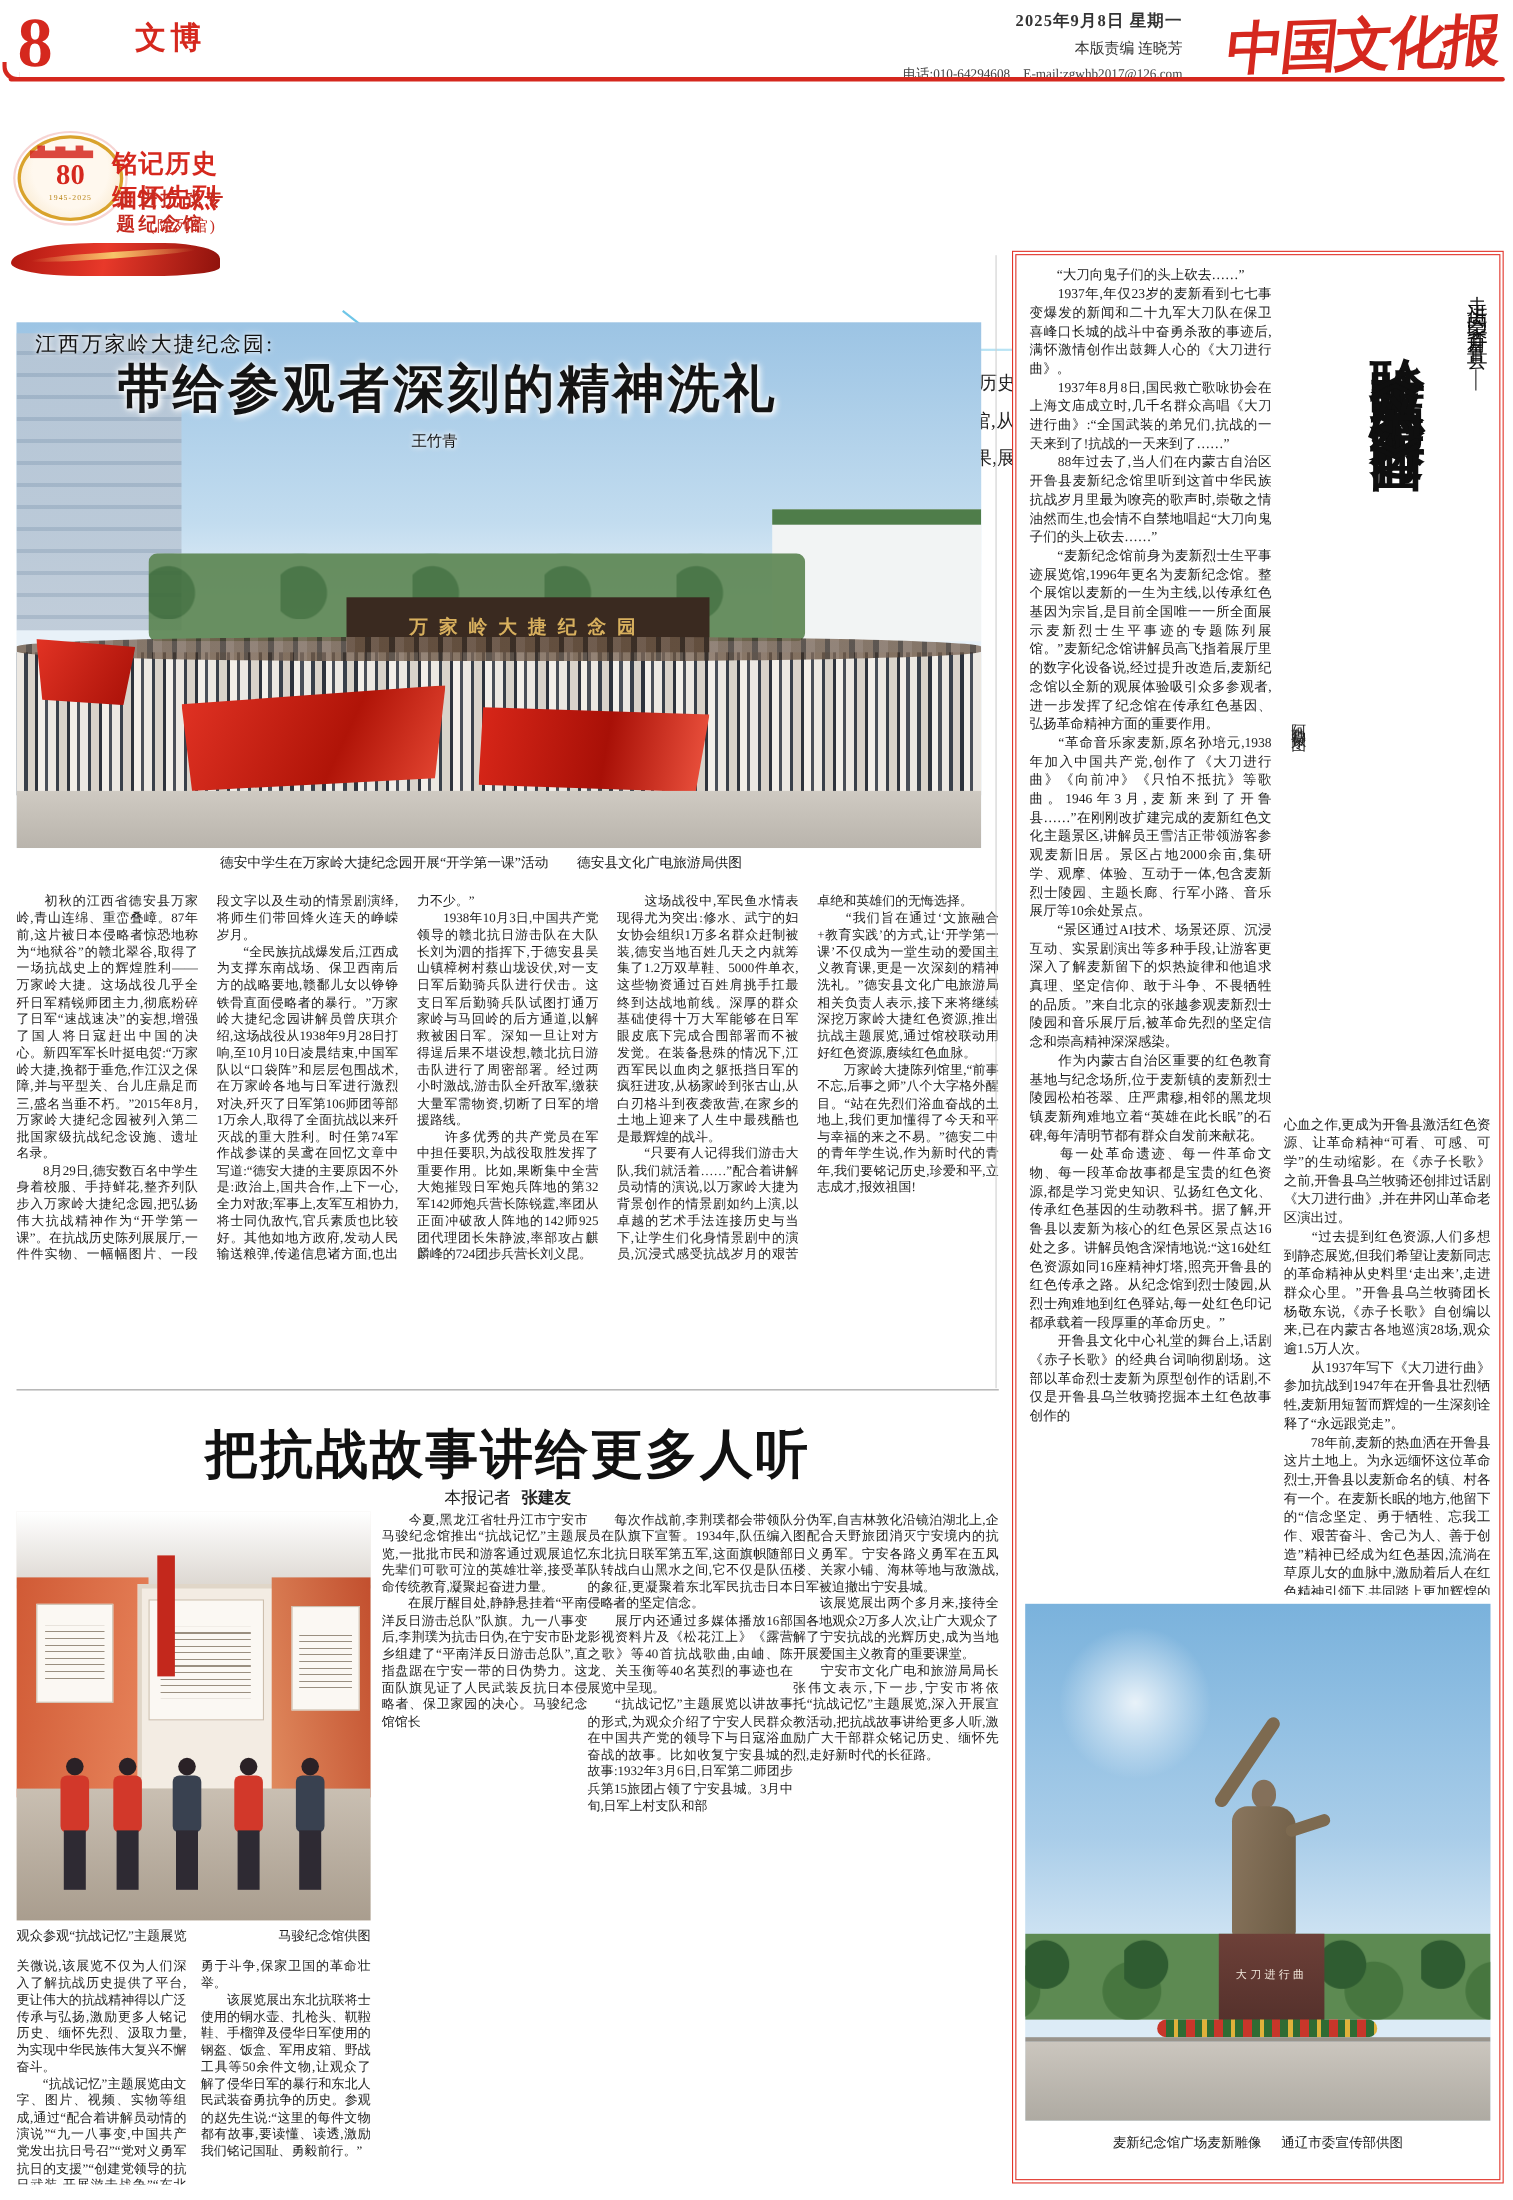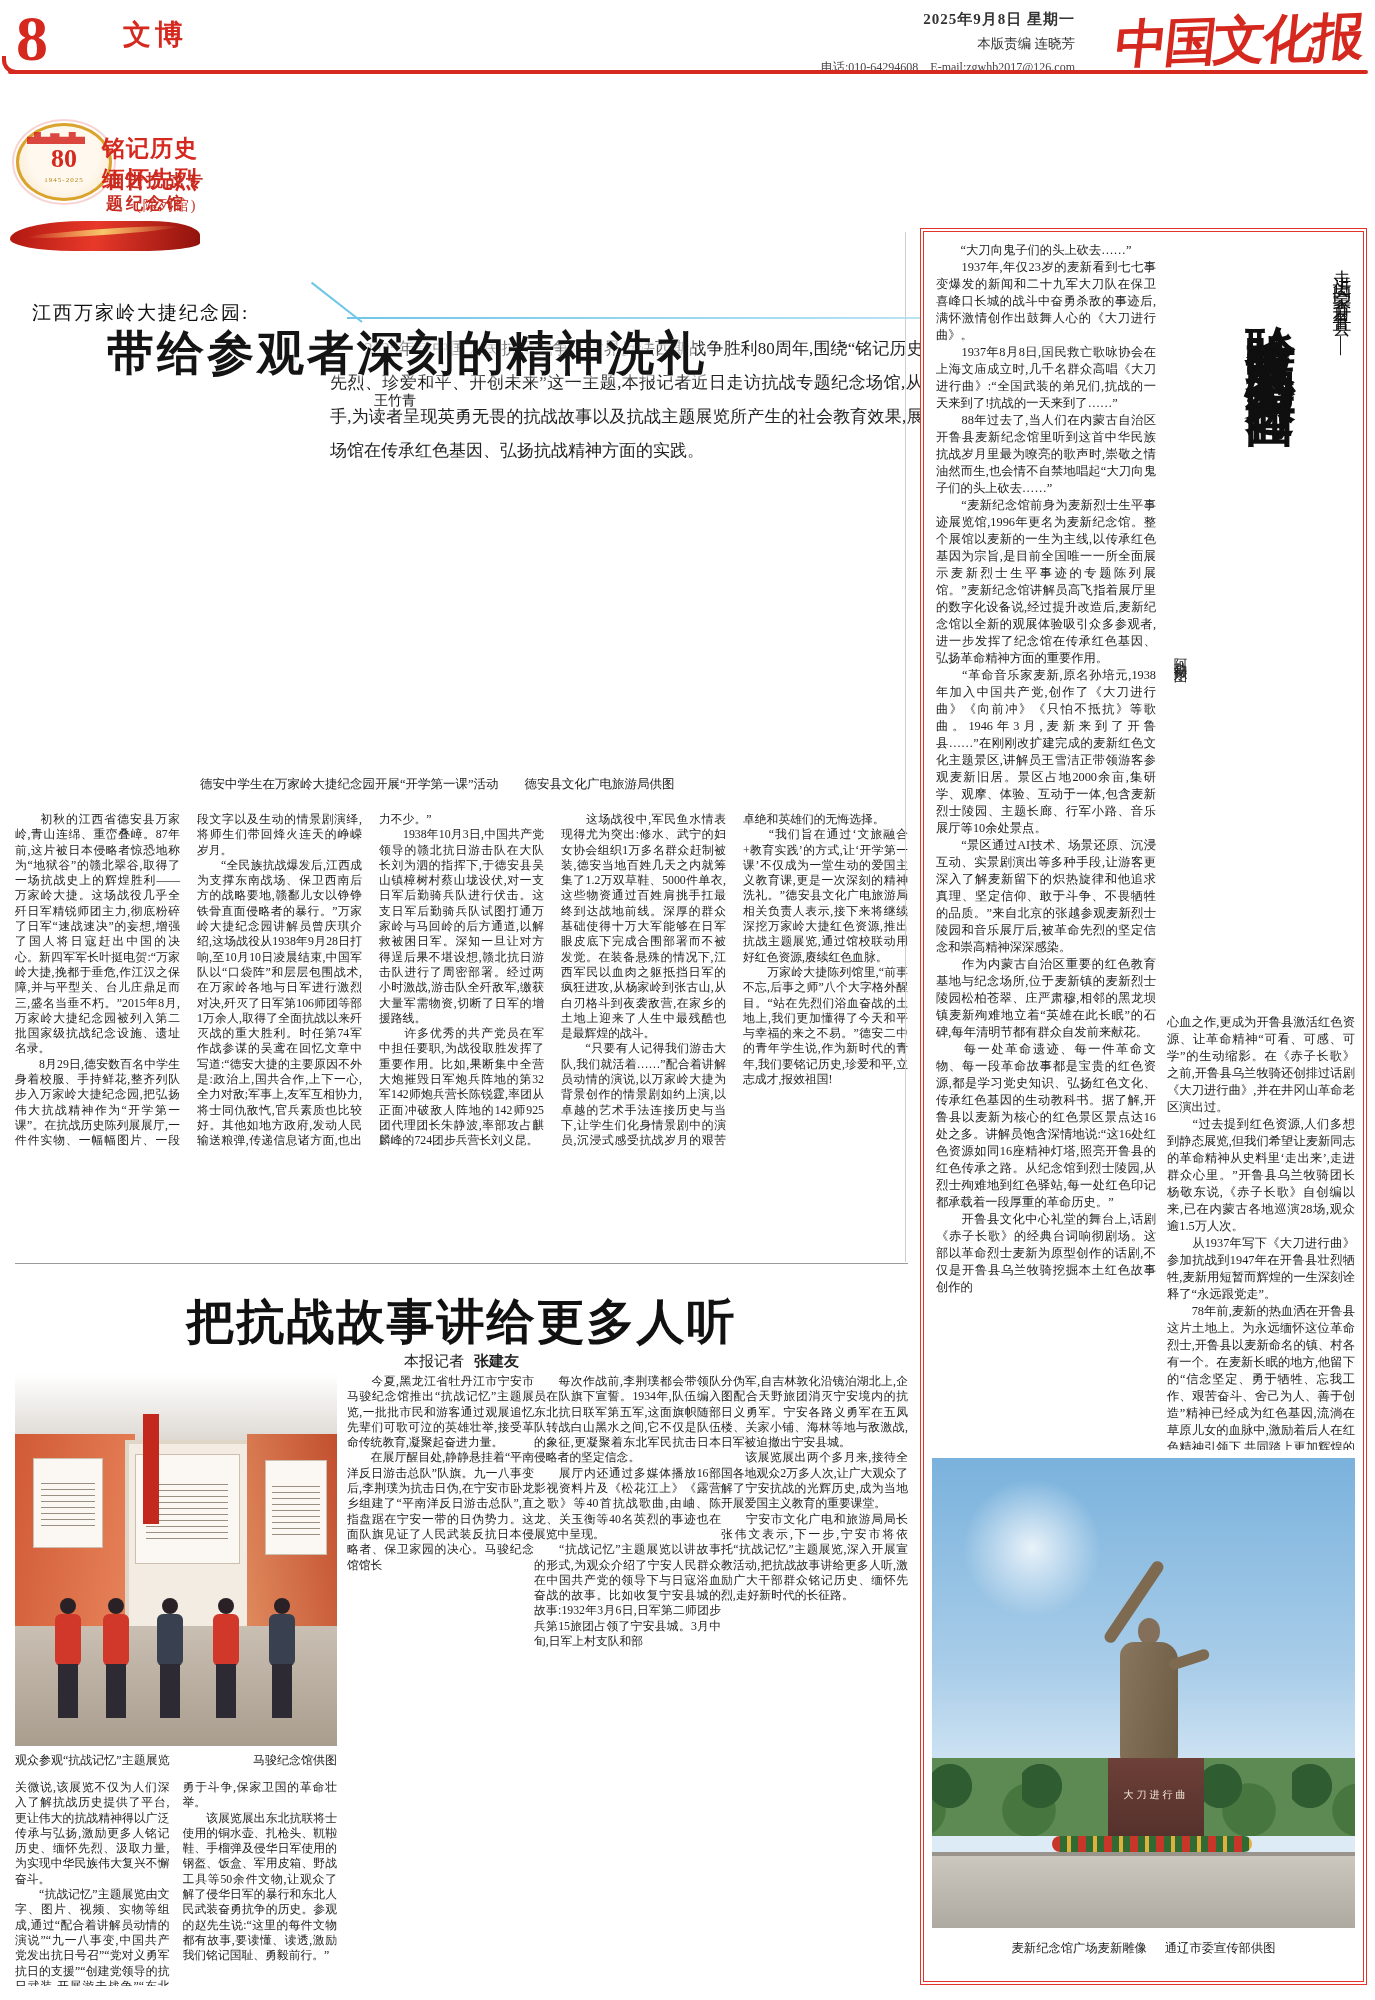--- a/index.html
+++ b/index.html
@@ -167,20 +167,33 @@
     <div class="badge-t2">走进抗战专题纪念馆</div>
     <div class="badge-t3">(陈列馆)</div>
     <div class="ribbon"></div>
   </div>
   <div class="blue-line-h"></div>
   <div class="blue-line-d"></div>
   <div class="blue-dot"></div>
 
   <div class="intro">　　2025年是中国人民抗日战争暨世界反法西斯战争胜利80周年,围绕“铭记历史、缅怀先烈、珍爱和平、开创未来”这一主题,本报记者近日走访抗战专题纪念场馆,从细节入手,为读者呈现英勇无畏的抗战故事以及抗战主题展览所产生的社会教育效果,展现这些场馆在传承红色基因、弘扬抗战精神方面的实践。</div>
 
+  <div class="a1-photo">
+    <div class="a1-bldg-l"></div>
+    <div class="a1-bldg-r"></div>
+    <div class="a1-trees"></div>
+    <div class="a1-sign">
+        <span>万家岭大捷纪念园</span>
+      </div>
+    <div class="a1-crowd"></div>
+    <div class="a1-flag1"></div>
+    <div class="a1-flag2"></div>
+    <div class="a1-flag3"></div>
+    <div class="a1-ground"></div>
+  </div>
   <div class="a1-kicker">江西万家岭大捷纪念园:</div>
   <div class="a1-headline">带给参观者深刻的精神洗礼</div>
   <div class="a1-byline">王竹青</div>
   <div class="a1-caption">
     <span>德安中学生在万家岭大捷纪念园开展“开学第一课”活动</span><span class="credit">德安县文化广电旅游局供图</span>
   </div>
   <div class="a1-body">　　初秋的江西省德安县万家岭,青山连绵、重峦叠嶂。87年前,这片被日本侵略者惊恐地称为“地狱谷”的赣北翠谷,取得了一场抗战史上的辉煌胜利——万家岭大捷。这场战役几乎全歼日军精锐师团主力,彻底粉碎了日军“速战速决”的妄想,增强了国人将日寇赶出中国的决心。新四军军长叶挺电贺:“万家岭大捷,挽都于垂危,作江汉之保障,并与平型关、台儿庄鼎足而三,盛名当垂不朽。”2015年8月,万家岭大捷纪念园被列入第二批国家级抗战纪念设施、遗址名录。
 　　8月29日,德安数百名中学生身着校服、手持鲜花,整齐列队步入万家岭大捷纪念园,把弘扬伟大抗战精神作为“开学第一课”。在抗战历史陈列展展厅,一件件实物、一幅幅图片、一段段文字以及生动的情景剧演绎,将师生们带回烽火连天的峥嵘岁月。
 　　“全民族抗战爆发后,江西成为支撑东南战场、保卫西南后方的战略要地,赣鄱儿女以铮铮铁骨直面侵略者的暴行。”万家岭大捷纪念园讲解员曾庆琪介绍,这场战役从1938年9月28日打响,至10月10日凌晨结束,中国军队以“口袋阵”和层层包围战术,在万家岭各地与日军进行激烈对决,歼灭了日军第106师团等部1万余人,取得了全面抗战以来歼灭战的重大胜利。时任第74军作战参谋的吴鸢在回忆文章中写道:“德安大捷的主要原因不外是:政治上,国共合作,上下一心,全力对敌;军事上,友军互相协力,将士同仇敌忾,官兵素质也比较好。其他如地方政府,发动人民输送粮弹,传递信息诸方面,也出力不少。”
 　　1938年10月3日,中国共产党领导的赣北抗日游击队在大队长刘为泗的指挥下,于德安县吴山镇樟树村蔡山垅设伏,对一支日军后勤骑兵队进行伏击。这支日军后勤骑兵队试图打通万家岭与马回岭的后方通道,以解救被困日军。深知一旦让对方得逞后果不堪设想,赣北抗日游击队进行了周密部署。经过两小时激战,游击队全歼敌军,缴获大量军需物资,切断了日军的增援路线。

